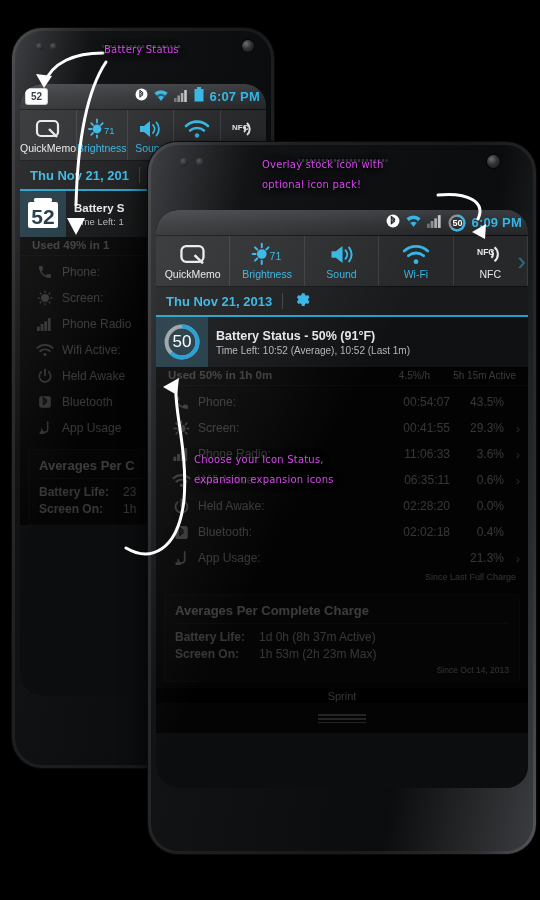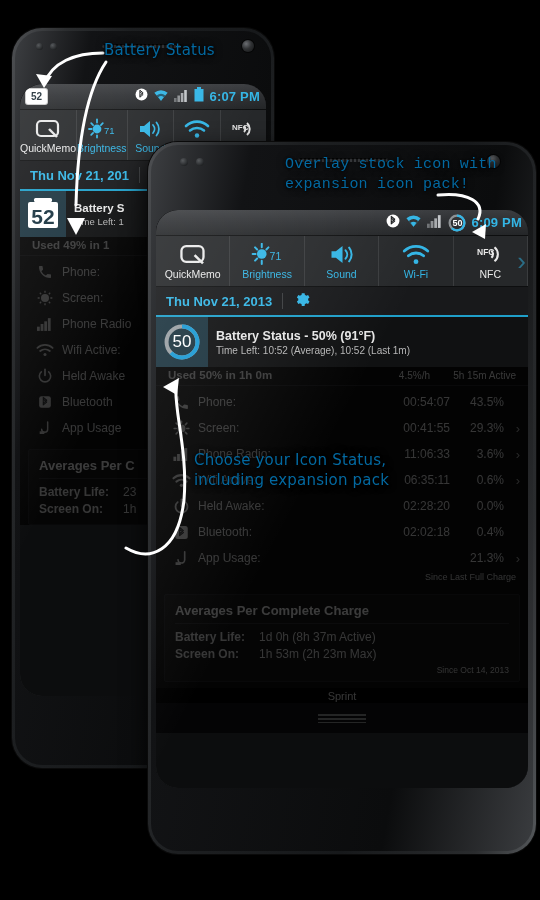--- a/index.html
+++ b/index.html
@@ -106,22 +106,22 @@
   .card .ck { width:84px; font-weight:bold; }
   .card .cv { flex:1; }
   .card .cnote { text-align:right; color:#c4c4c4; font-size:8.5px; margin-top:2px; }
 
   .carrier { background:#000; text-align:center; color:#cfcfcf; font-size:11px; padding:2px 0 1px; }
   .navbar { background:#121314; height:30px; display:flex; align-items:center; justify-content:center; }
   .handle { width:48px; height:9px;
     background:repeating-linear-gradient(180deg,#8d8f91 0 2px, #121314 2px 4px); }
 
   
-  .anno { position:absolute; color:#0369a1; font-family:"DejaVu Sans", sans-serif;
-    font-size:15px; line-height:20px; letter-spacing:.2px;
+  .anno { position:absolute; color:#d946ef; font-family:"DejaVu Sans", sans-serif;
+    font-size:10px; line-height:20px; letter-spacing:.2px;
     text-shadow:0 1px 3px rgba(0,0,0,.95), 0 0 8px rgba(0,0,0,.8); }
   .anno-svg { position:absolute; overflow:visible; pointer-events:none; }
 </style>
 </head>
 <body>
 
 <div id="stage">
 
   <div class="phone" id="backphone" style="left:12px; top:28px; width:262px; height:740px;">
     <div class="body"></div>
@@ -611,23 +611,23 @@
 
     <path d="M438 195 C 468 192, 486 202, 478 219" fill="none" stroke="#fff" stroke-width="3" stroke-linecap="round"></path>
     <path d="M472 232 l 14 -8 l -1 15 z" fill="#fff"></path>
 
     <path d="M126 548 C 150 562, 178 552, 184 500 C 188 452, 174 410, 176 387" fill="none" stroke="#fff" stroke-width="3" stroke-linecap="round"></path>
     <path d="M163 387 l 16 -9 l -2 17 z" fill="#fff"></path>
   </svg>
 
   <div class="anno" style="left:104px; top:40px;">Battery Status</div>
 
-  <div class="anno" style="left:285px; top:155px;font-family:Liberation Mono, monospace;">
+  <div class="anno" style="left:262px; top:155px;">
     <div>Overlay stock icon with</div>
-    <div>expansion icon pack!</div>
+    <div>optional icon pack!</div>
   </div>
 
   <div class="anno" style="left:194px; top:450px;">
     <div>Choose your Icon Status,</div>
-    <div>including expansion pack</div>
+    <div>expansion expansion icons</div>
   </div>
 
 </div>
 
 </body></html>

